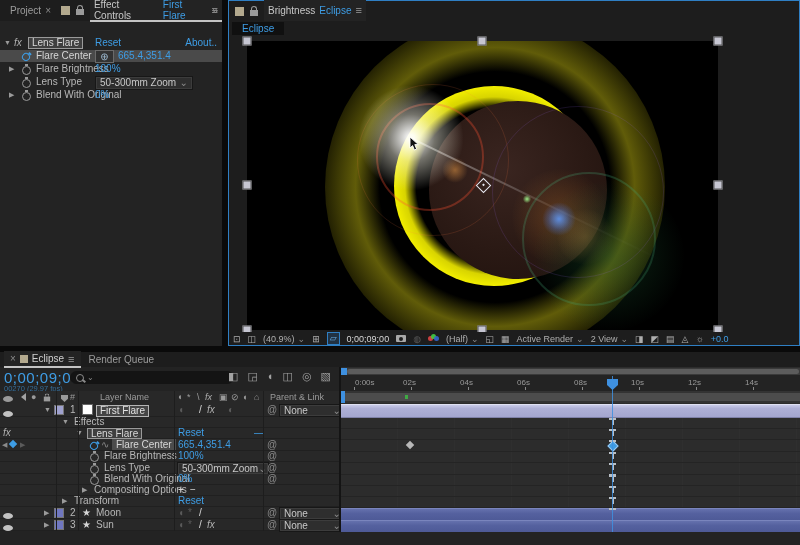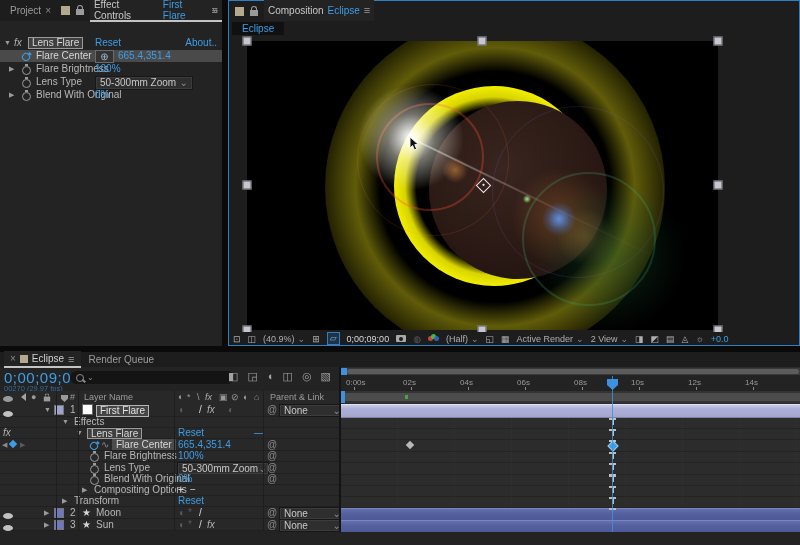--- a/index.html
+++ b/index.html
@@ -178,21 +178,21 @@
       <span class="abs" style="left:36px">Blend With Original</span>
       <span class="abs blue" style="left:95px">0%</span>
     </div>
   </div>
 
   <div id="comp">
     <div class="tabbar" style="left:1px;top:1px;right:1px;height:20px">
       <span class="panel-sq"></span>
       <span class="lock"></span>
       <div class="tab active">
-        <span>Composition</span>
+        <span>Brightness</span>
         <span class="blue">Eclipse</span>
         <span class="menu-g">≡</span>
       </div>
     </div>
     <div class="comp-crumb">
       <span class="crumb-box">Eclipse</span>
     </div>
 
     <div class="viewport">
       <div class="frame">
@@ -309,21 +309,21 @@
       <span>▧</span>
     </div>
 
     <div class="colhdr">
       <span class="abs" style="left:3px;top:3px"><span class="eye" style="background:#9a9a9a"></span></span>
       <span class="abs" style="left:17px;top:2px"><span class="spk"></span></span>
       <span class="abs" style="left:31px;top:1px">●</span>
       <span class="abs" style="left:43px;top:3px"><span class="lock" style="margin-top:0;transform:scale(.8)"></span></span>
       <span class="abs" style="left:61px;top:3px"><span class="tag"></span></span>
       <span class="abs" style="left:70px;top:1px">#</span>
-      <span class="abs" style="left:84px;top:1px">Layer Name</span>
+      <span class="abs" style="left:100px;top:1px">Layer Name</span>
       <span class="abs" style="left:177px;top:1px">◖</span>
       <span class="abs" style="left:187px;top:1px">*</span>
       <span class="abs" style="left:197px;top:1px">\</span>
       <span class="abs fxg" style="left:205px;top:1px">fx</span>
       <span class="abs" style="left:219px;top:1px">▣</span>
       <span class="abs" style="left:231px;top:1px">⊘</span>
       <span class="abs" style="left:243px;top:1px">◐</span>
       <span class="abs" style="left:254px;top:1px">⌂</span>
       <span class="abs" style="left:270px;top:1px">Parent &amp; Link</span>
     </div>
@@ -449,21 +449,21 @@
     <span class="vline" style="left:174px;top:39px;height:140px"></span>
     <span class="vline" style="left:263px;top:39px;height:140px"></span>
     <span class="vline" style="left:339px;top:15px;height:165px;width:2px;background:#141414"></span>
 
     <div class="tl-right">
       <div class="nav-track">
         <span class="nav-bar"></span>
         <span class="nav-hd"></span>
       </div>
       <div class="ruler">
-        <span class="rlab" style="left:5px">0:00s</span>
+        <span class="rlab" style="left:14px">0:00s</span>
         <span class="rlab" style="left:62px">02s</span>
         <span class="rlab" style="left:119px">04s</span>
         <span class="rlab" style="left:176px">06s</span>
         <span class="rlab" style="left:233px">08s</span>
         <span class="rlab" style="left:290px">10s</span>
         <span class="rlab" style="left:347px">12s</span>
         <span class="rlab" style="left:404px">14s</span>
         <span class="rtick" style="left:13px"></span>
           <span class="rtick" style="left:70px"></span>
         <span class="rtick" style="left:127px"></span>

